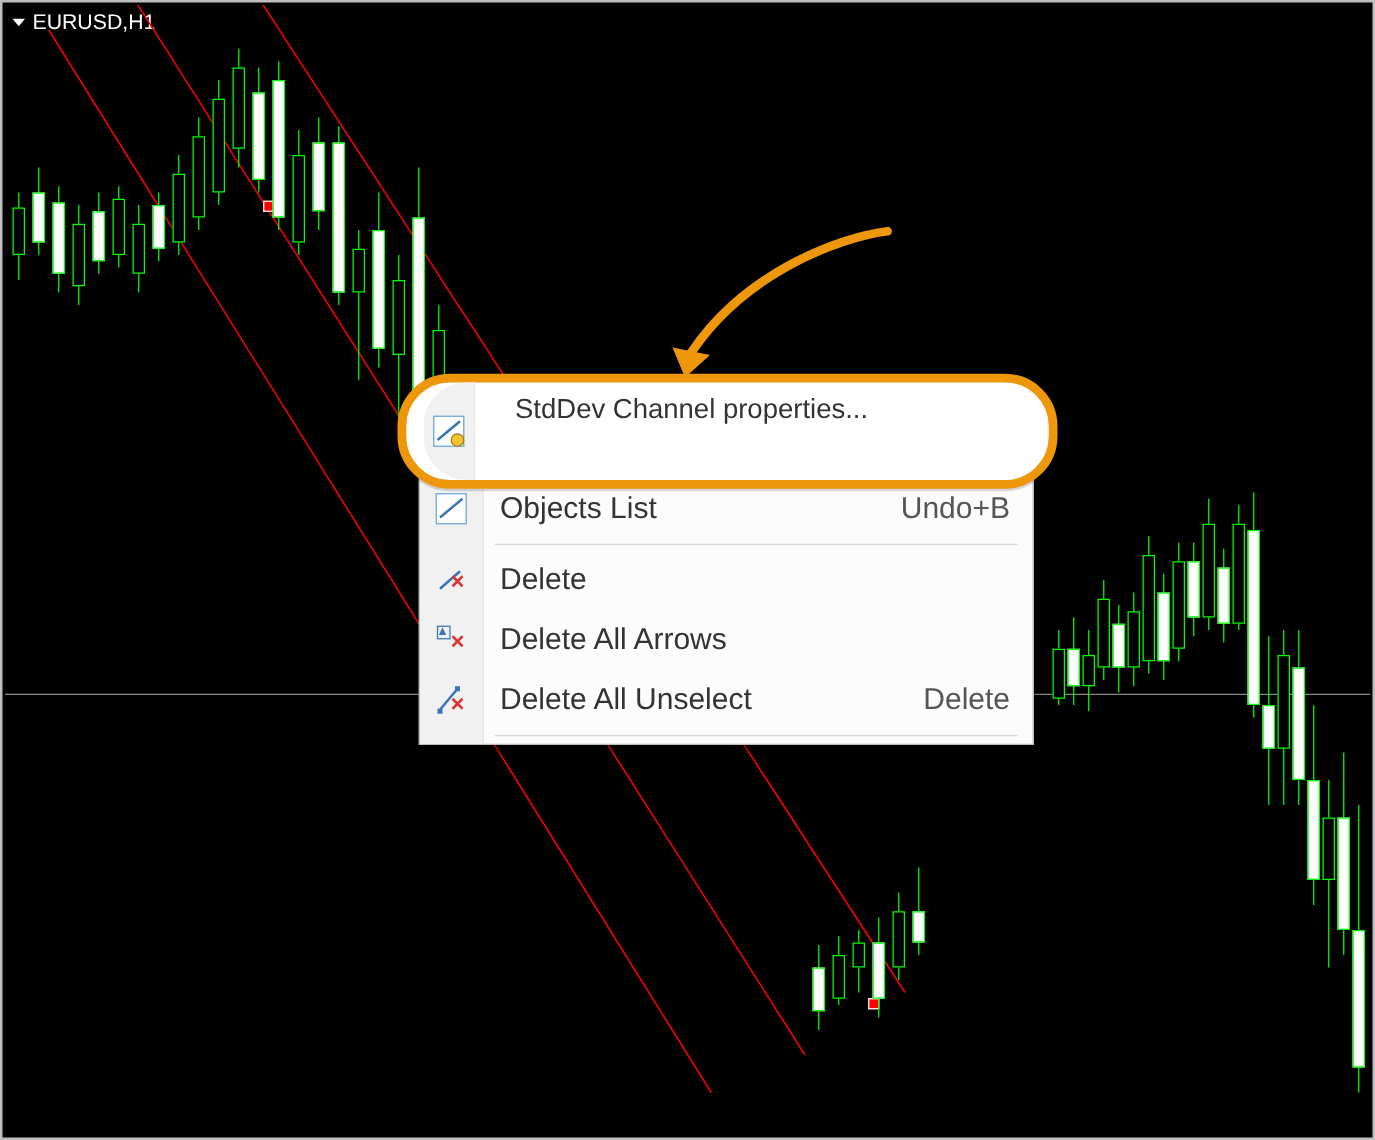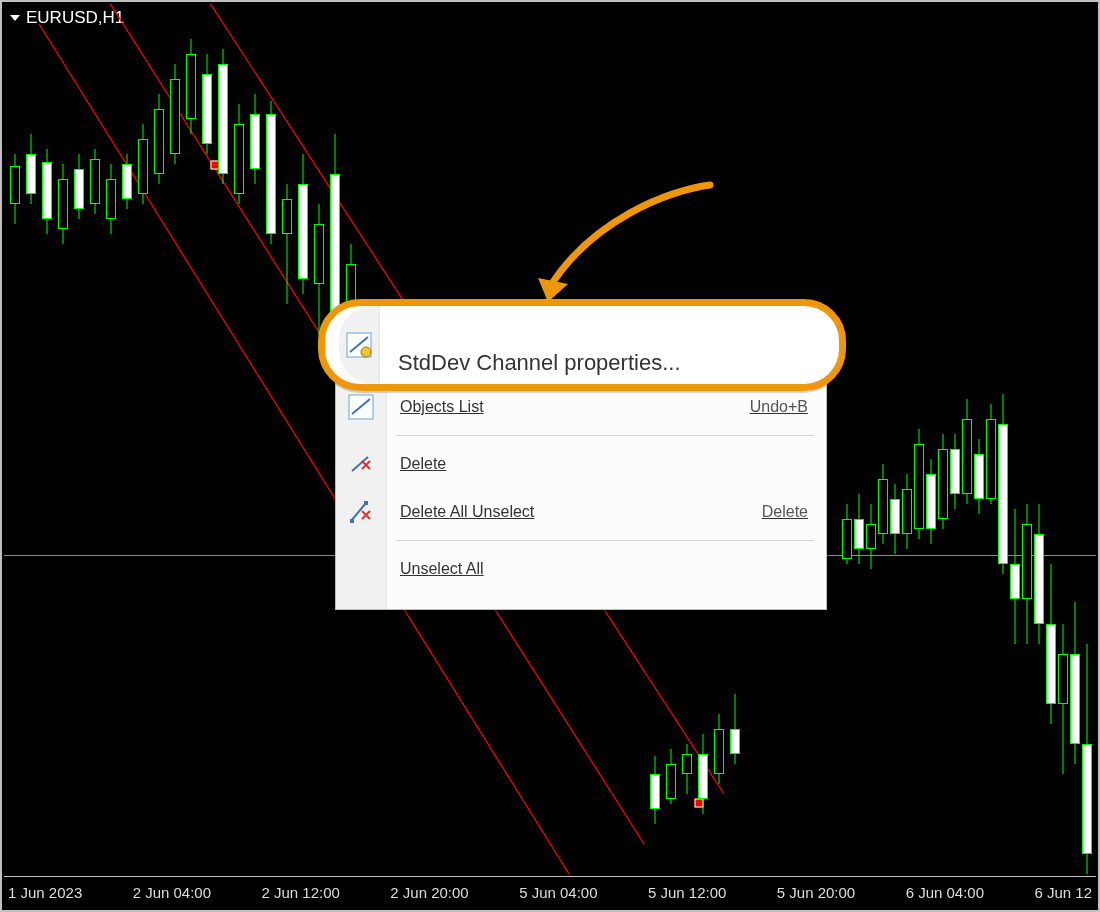--- a/index.html
+++ b/index.html
@@ -109,24 +109,23 @@
 
   
   .ctx-menu {
     position: absolute;
     left: 335px;
     top: 312px;
     width: 490px;
     background: #fcfcfc;
     border: 1px solid #bdbdbd;
     box-shadow: 2px 3px 6px rgba(0,0,0,0.35);
-    font-size: 16px;
+    font-size: 24px;
     color: #333;
-    padding-bottom: 16px;
-    text-decoration: underline;
+    padding-bottom: 2px;
   }
   .ctx-gutter {
     position: absolute;
     left: 0; top: 0; bottom: 0;
     width: 50px;
     background: #f1f1f1;
     border-right: 1px solid #e5e5e5;
   }
   .ctx-items { position: relative; }
   .ctx-item {
@@ -169,22 +168,22 @@
     border-radius: 42px;
     background: #fff;
     box-shadow: 0 2px 0 rgba(0,0,0,0.15);
     z-index: 5;
     box-sizing: border-box;
   }
   .highlight-inner {
     position: absolute;
     inset: 8px 14px;
     display: flex;
-    align-items: flex-end;
-    gap: 18px;
+    align-items: flex-start;
+    gap: 32px;
     font-size: 22px;
     color: #333;
   }
   .hi-gutter {
     width: 40px;
     align-self: stretch;
     display: flex;
     align-items: center;
     justify-content: center;
     border-right: 1px solid #e5e5e5;
@@ -425,31 +424,20 @@
           <div class="body" style="top: 650px; height: 90px;"></div>
         </div>
         <div class="candle down" style="left: 1078px;">
           <div class="wick" style="top: 640px; height: 230px;"></div>
           <div class="body" style="top: 740px; height: 110px;"></div>
         </div>
       </div>
 
   </div>
 
-  <div class="time-axis" id="time-axis">
-      <span>1 Jun 2023</span>
-      <span>2 Jun 04:00</span>
-      <span>2 Jun 12:00</span>
-      <span>2 Jun 20:00</span>
-      <span>5 Jun 04:00</span>
-      <span>5 Jun 12:00</span>
-      <span>5 Jun 20:00</span>
-      <span>6 Jun 04:00</span>
-      <span>6 Jun 12</span>
-    </div>
 </div>
 
 <div class="ctx-menu">
   <div class="ctx-gutter"></div>
   <div class="ctx-items" id="ctx-items">
       <div class="ctx-item" style="height: 70px; visibility: hidden;">
         <span>StdDev Channel properties...</span>
       </div>
       <div class="ctx-item">
         <span class="ctx-icon">
@@ -467,33 +455,40 @@
           <svg class="mini-icon" viewBox="0 0 26 26">
             <line x1="4" y1="20" x2="20" y2="6" stroke="#3a74b5" stroke-width="2"></line>
             <path d="M14 18 l8 -8 M14 10 l8 8" stroke="#d33" stroke-width="2"></path>
           </svg>
         </span>
         <span>Delete</span>
       </div>
       <div class="ctx-item">
         <span class="ctx-icon">
           <svg class="mini-icon" viewBox="0 0 26 26">
+            <rect x="2" y="2" width="10" height="10" fill="none" stroke="#3a74b5"></rect>
+            <path d="M6 3 l3 6 l-6 0 z" fill="#3a74b5"></path>
+            <path d="M14 18 l8 -8 M14 10 l8 8" stroke="#d33" stroke-width="2"></path>
+          </svg>
+        </span>
+        <span>Delete All Arrows</span>
+      </div>
+      <div class="ctx-item">
+        <span class="ctx-icon">
+          <svg class="mini-icon" viewBox="0 0 26 26">
             <line x1="3" y1="22" x2="18" y2="4" stroke="#3a74b5" stroke-width="2"></line>
             <rect x="2" y="20" width="4" height="4" fill="#3a74b5"></rect>
             <rect x="16" y="2" width="4" height="4" fill="#3a74b5"></rect>
             <path d="M14 20 l8 -8 M14 12 l8 8" stroke="#d33" stroke-width="2"></path>
           </svg>
         </span>
         <span>Delete All Unselect</span>
         <span class="shortcut">Delete</span>
       </div>
       <hr class="ctx-sep">
-      <div class="ctx-item">
-        <span>Unselect All</span>
-      </div>
     </div>
 </div>
 
 <div class="highlight">
   <div class="highlight-inner">
     <div class="hi-gutter">
       <span class="ctx-icon" style="position:static;transform:none">
         <svg class="mini-icon" viewBox="0 0 26 26">
           <rect x="1" y="1" width="24" height="24" fill="#fff" stroke="#6ea3d8"></rect>
           <line x1="4" y1="20" x2="22" y2="5" stroke="#3a74b5" stroke-width="2"></line>

